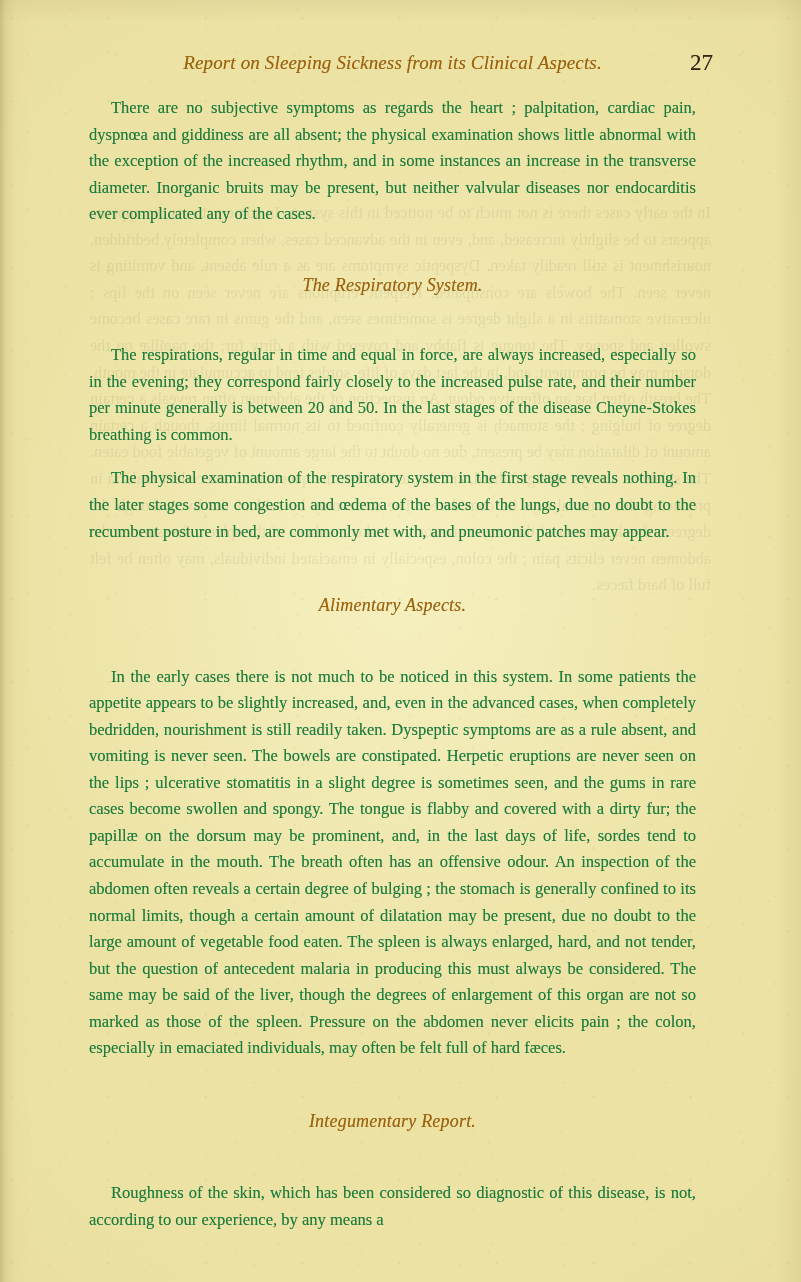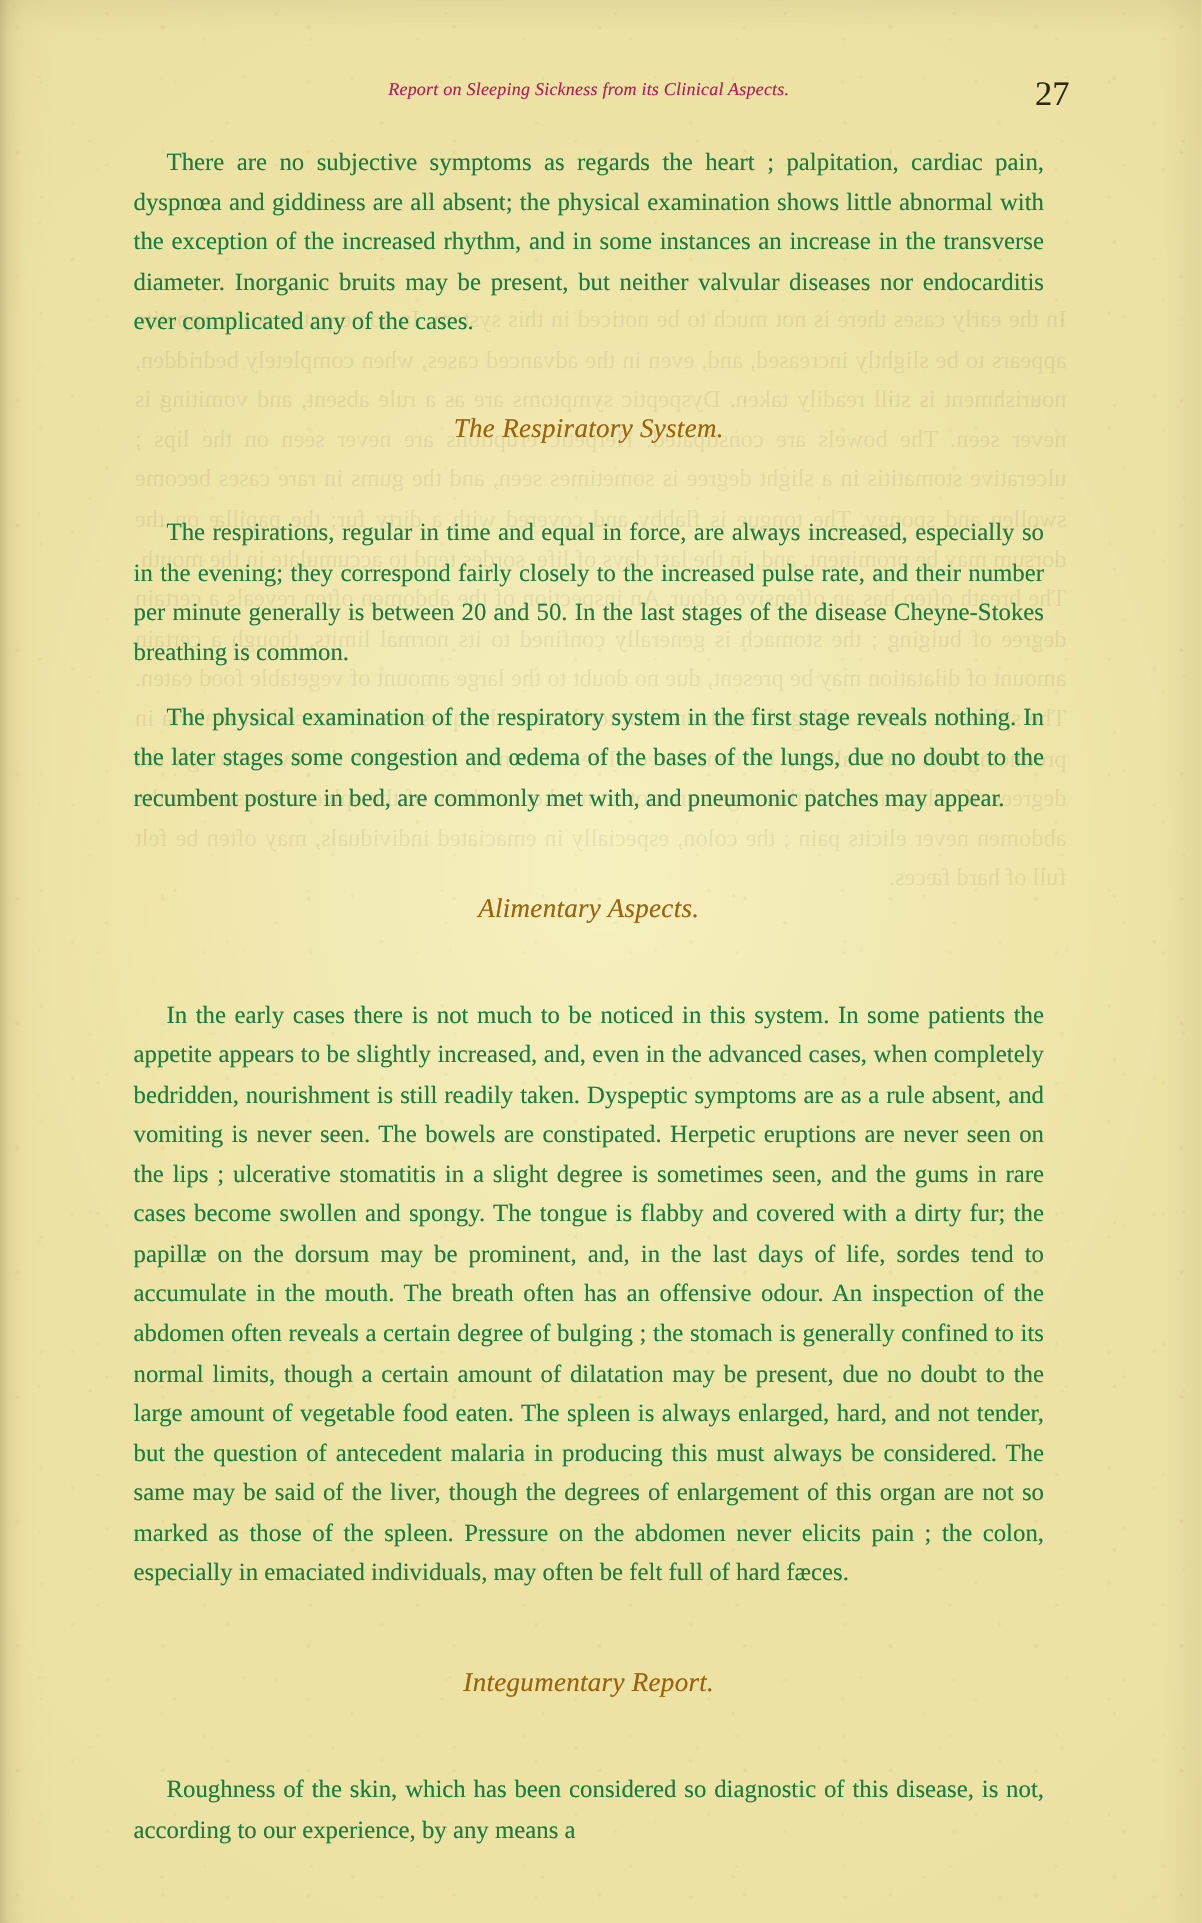--- a/index.html
+++ b/index.html
@@ -86,24 +86,24 @@
   .running-head {
     display: flex;
     align-items: baseline;
     justify-content: center;
     position: relative;
     margin-top: 52px;
     height: 24px;
   }
   .running-head .rh-title {
     font-style: italic;
-    font-size: 12px;
+    font-size: 19px;
     letter-spacing: .15px;
     white-space: nowrap;
-    color: #be185d;
+    color: #a16207;
   }
   .running-head .rh-folio {
     position: absolute;
     right: 0;
     bottom: 0;
     font-size: 23px;
     color: #2e2617;
   }
 
   .body-text {

